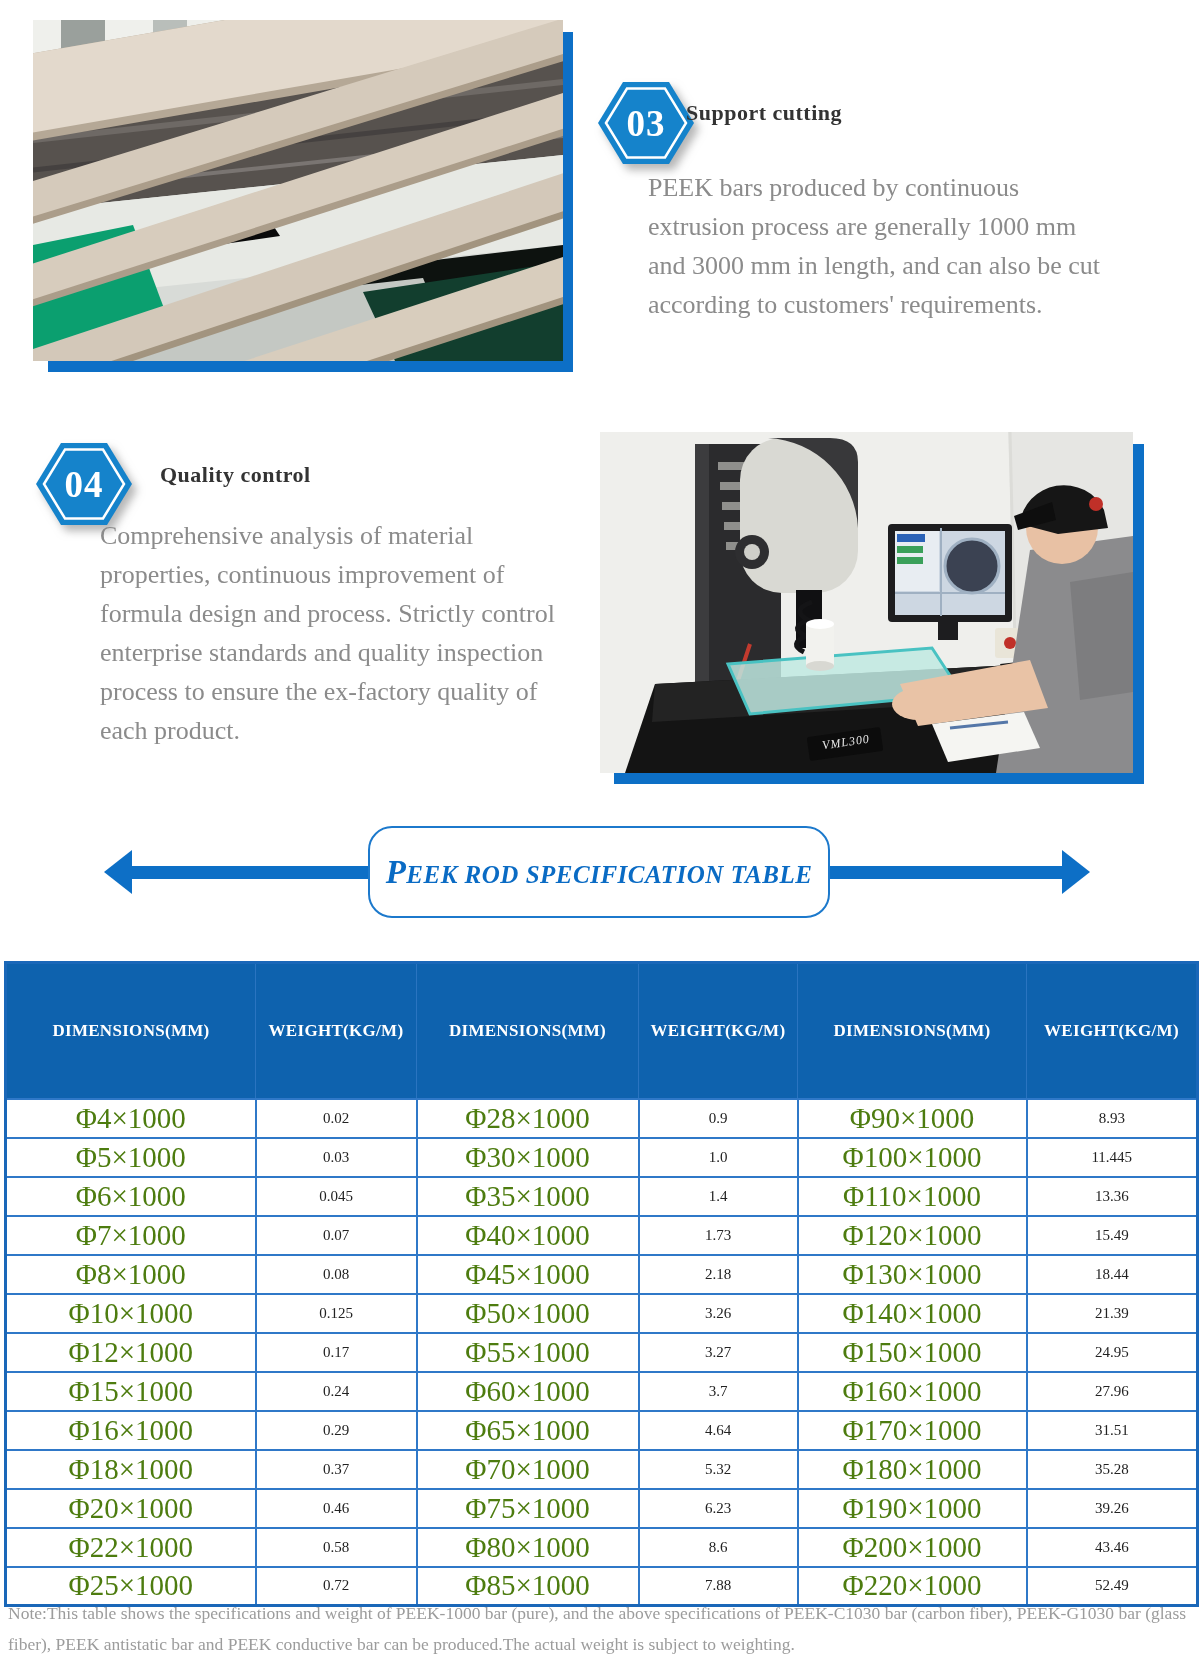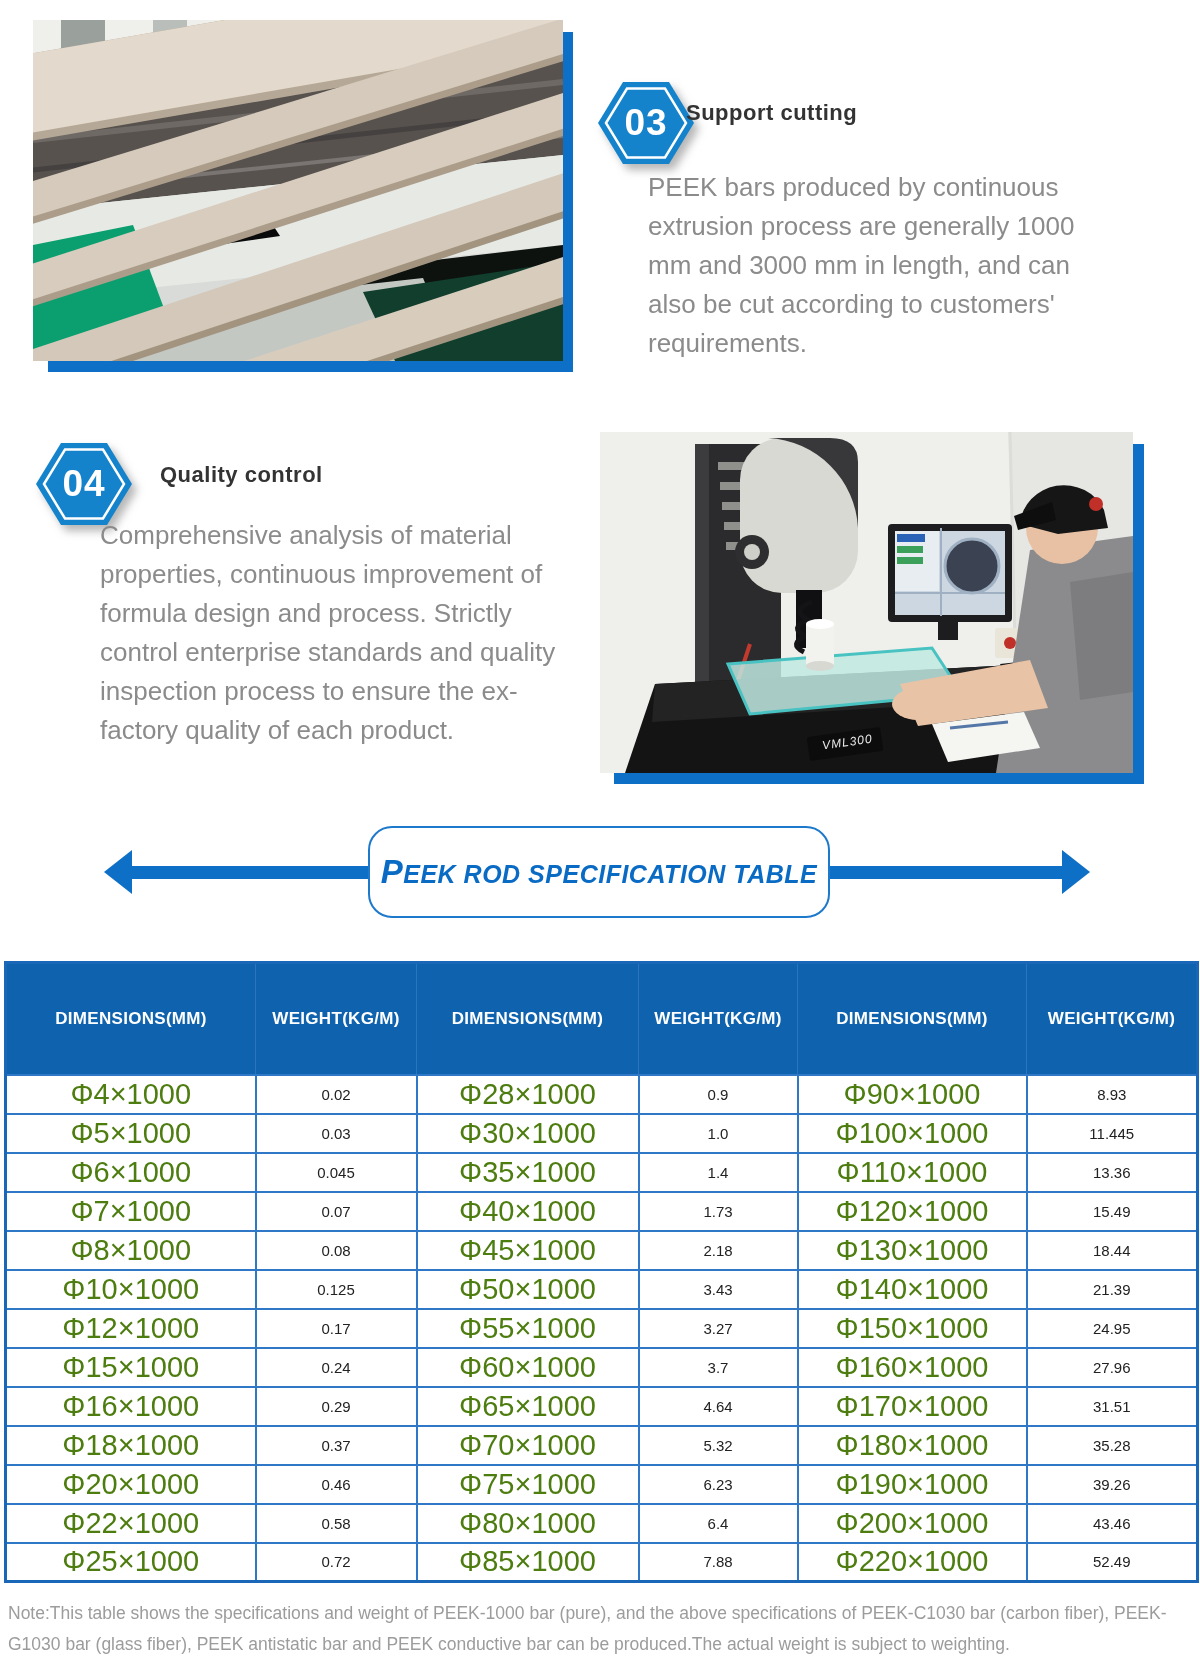--- a/index.html
+++ b/index.html
@@ -1,17 +1,17 @@
 <!DOCTYPE html>
 <html><head>
 <meta charset="utf-8">
 <style>
   * { margin:0; padding:0; box-sizing:border-box; }
   body { background:#fff; font-family:"Liberation Sans", sans-serif; }
-  #page { position:relative; width:1200px; height:1668px; background:#fff; overflow:hidden; margin:0 auto; }
+  #page { position:relative; width:1200px; height:1668px; background:#fff; overflow:hidden; margin:0 auto;font-family:Liberation Serif, serif; }
 
   
   .photo { position:absolute; overflow:hidden; }
   .blue-bar { position:absolute; background:#0d6fc6; }
 
   
   .badge { position:absolute; width:96px; height:88px; filter:drop-shadow(5px 6px 4px rgba(110,110,110,.5)); }
   .badge svg { position:absolute; left:0; top:0; }
   .badge-num { position:absolute; left:0; top:0; width:96px; height:88px; display:flex; align-items:center; justify-content:center;
                color:#fff; font-size:37px; font-weight:800; letter-spacing:1px; }
@@ -26,21 +26,21 @@
   .arrow-head.right { border-top:22px solid transparent; border-bottom:22px solid transparent; border-left:28px solid #0d6fc6; }
   .banner-box { position:absolute; left:368px; top:826px; width:462px; height:92px; background:#fff;
                 border:2px solid #1c79cc; border-radius:24px; z-index:2; display:flex; align-items:center; justify-content:center; }
   .banner-text { display:block; color:#0a6bc4; font-style:italic; font-weight:bold; font-size:25px; letter-spacing:.5px; }
   .banner-text::first-letter { font-size:33px; }
 
   
   #spec-table { position:absolute; left:4px; top:961px; width:1192px; border-collapse:collapse; table-layout:fixed;
                 border:3px solid #1a67b8; }
   #spec-table th { background:#0e62ae; color:#fff; font-size:17px; font-weight:bold; letter-spacing:.3px;
-                   height:112px; text-align:center; vertical-align:middle; border:1px solid #2a74c0; }
+                   height:136px; text-align:center; vertical-align:middle; border:1px solid #2a74c0; }
   #spec-table td { border:2px solid #2f78c8; text-align:center; vertical-align:middle; height:39px; background:#fff; }
   #spec-table td.dim-cell    { font-size:29px; color:#4d7c0f; }
   #spec-table td.weight-cell { font-size:15px; color:#222; }
 
   .note { position:absolute; left:8px; top:1598px; width:1186px; font-size:17.5px; color:#9c9c9c; line-height:31px; }
 
   .vml-label { position:absolute; color:#e9e9e9; font-size:12px; font-style:italic; transform:rotate(-8deg); letter-spacing:1px; }
 </style>
 </head>
 <body>
@@ -232,21 +232,21 @@
           <td class="weight-cell">0.08</td>
           <td class="dim-cell">Φ45×1000</td>
           <td class="weight-cell">2.18</td>
           <td class="dim-cell">Φ130×1000</td>
           <td class="weight-cell">18.44</td>
         </tr>
         <tr>
           <td class="dim-cell">Φ10×1000</td>
           <td class="weight-cell">0.125</td>
           <td class="dim-cell">Φ50×1000</td>
-          <td class="weight-cell">3.43</td>
+          <td class="weight-cell">3.26</td>
           <td class="dim-cell">Φ140×1000</td>
           <td class="weight-cell">21.39</td>
         </tr>
         <tr>
           <td class="dim-cell">Φ12×1000</td>
           <td class="weight-cell">0.17</td>
           <td class="dim-cell">Φ55×1000</td>
           <td class="weight-cell">3.27</td>
           <td class="dim-cell">Φ150×1000</td>
           <td class="weight-cell">24.95</td>
@@ -280,21 +280,21 @@
           <td class="weight-cell">0.46</td>
           <td class="dim-cell">Φ75×1000</td>
           <td class="weight-cell">6.23</td>
           <td class="dim-cell">Φ190×1000</td>
           <td class="weight-cell">39.26</td>
         </tr>
         <tr>
           <td class="dim-cell">Φ22×1000</td>
           <td class="weight-cell">0.58</td>
           <td class="dim-cell">Φ80×1000</td>
-          <td class="weight-cell">6.4</td>
+          <td class="weight-cell">8.6</td>
           <td class="dim-cell">Φ200×1000</td>
           <td class="weight-cell">43.46</td>
         </tr>
         <tr>
           <td class="dim-cell">Φ25×1000</td>
           <td class="weight-cell">0.72</td>
           <td class="dim-cell">Φ85×1000</td>
           <td class="weight-cell">7.88</td>
           <td class="dim-cell">Φ220×1000</td>
           <td class="weight-cell">52.49</td>

